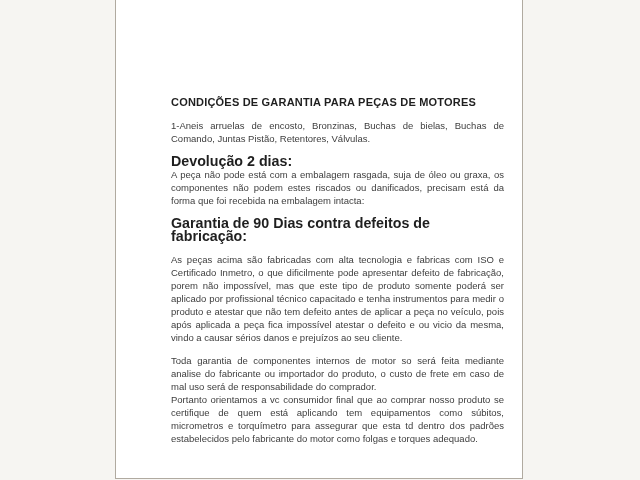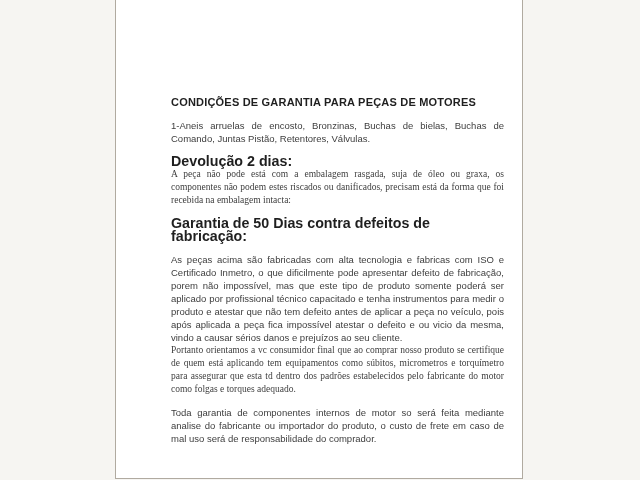--- a/index.html
+++ b/index.html
@@ -46,21 +46,20 @@
     letter-spacing: 0.2px;
     margin: 0 0 10px 0;
     white-space: nowrap;
   }
   .para {
     margin: 10px 4px 0 0;
     text-align: justify;
   }
   .para.tight {
     margin-top: 0;
-    font-family: Liberation Serif, serif;
   }
   .section-heading {
     margin: 10px 0 0 0;
     font-weight: bold;
     color: var(--title, #1f1f1f);
   }
 </style>
 </head>
 <body>
 
@@ -70,23 +69,23 @@
 
       <h1 class="doc-title">CONDIÇÕES DE GARANTIA PARA PEÇAS DE MOTORES</h1>
 
       <p class="para">1-Aneis arruelas de encosto, Bronzinas, Buchas de bielas, Buchas de Comando, Juntas Pistão, Retentores, Válvulas.</p>
 
 
       <h2 class="section-heading">Devolução 2 dias:</h2>
 
       <p class="para tight">A peça não pode está com a embalagem rasgada, suja de óleo ou graxa, os componentes não podem estes riscados ou danificados, precisam está da forma que foi recebida na embalagem intacta:</p>
 
-      <h2 class="section-heading">Garantia de 50 Dias contra defeitos de fabricação:</h2>
+      <h2 class="section-heading">Garantia de 90 Dias contra defeitos de fabricação:</h2>
 
       <p class="para">As peças acima são fabricadas com alta tecnologia e fabricas com ISO e Certificado Inmetro, o que dificilmente pode apresentar defeito de fabricação, porem não impossível, mas que este tipo de produto somente poderá ser aplicado por profissional técnico capacitado e tenha instrumentos para medir o produto e atestar que não tem defeito antes de aplicar a peça no veículo, pois após aplicada a peça fica impossível atestar o defeito e ou vicio da mesma, vindo a causar sérios danos e prejuízos ao seu cliente.</p>
 
+      <p class="para">Toda garantia de componentes internos de motor so será feita mediante analise do fabricante ou importador do produto, o custo de frete em caso de mal uso será de responsabilidade do comprador.</p>
+
       <p class="para tight">Portanto orientamos a vc consumidor final que ao comprar nosso produto se certifique de quem está aplicando tem equipamentos como súbitos, micrometros e torquímetro para assegurar que esta td dentro dos padrões estabelecidos pelo fabricante do motor como folgas e torques adequado.</p>
-
-      <p class="para">Toda garantia de componentes internos de motor so será feita mediante analise do fabricante ou importador do produto, o custo de frete em caso de mal uso será de responsabilidade do comprador.</p>
 
     </div>
   </div>
 </div>
 
 </body></html>

